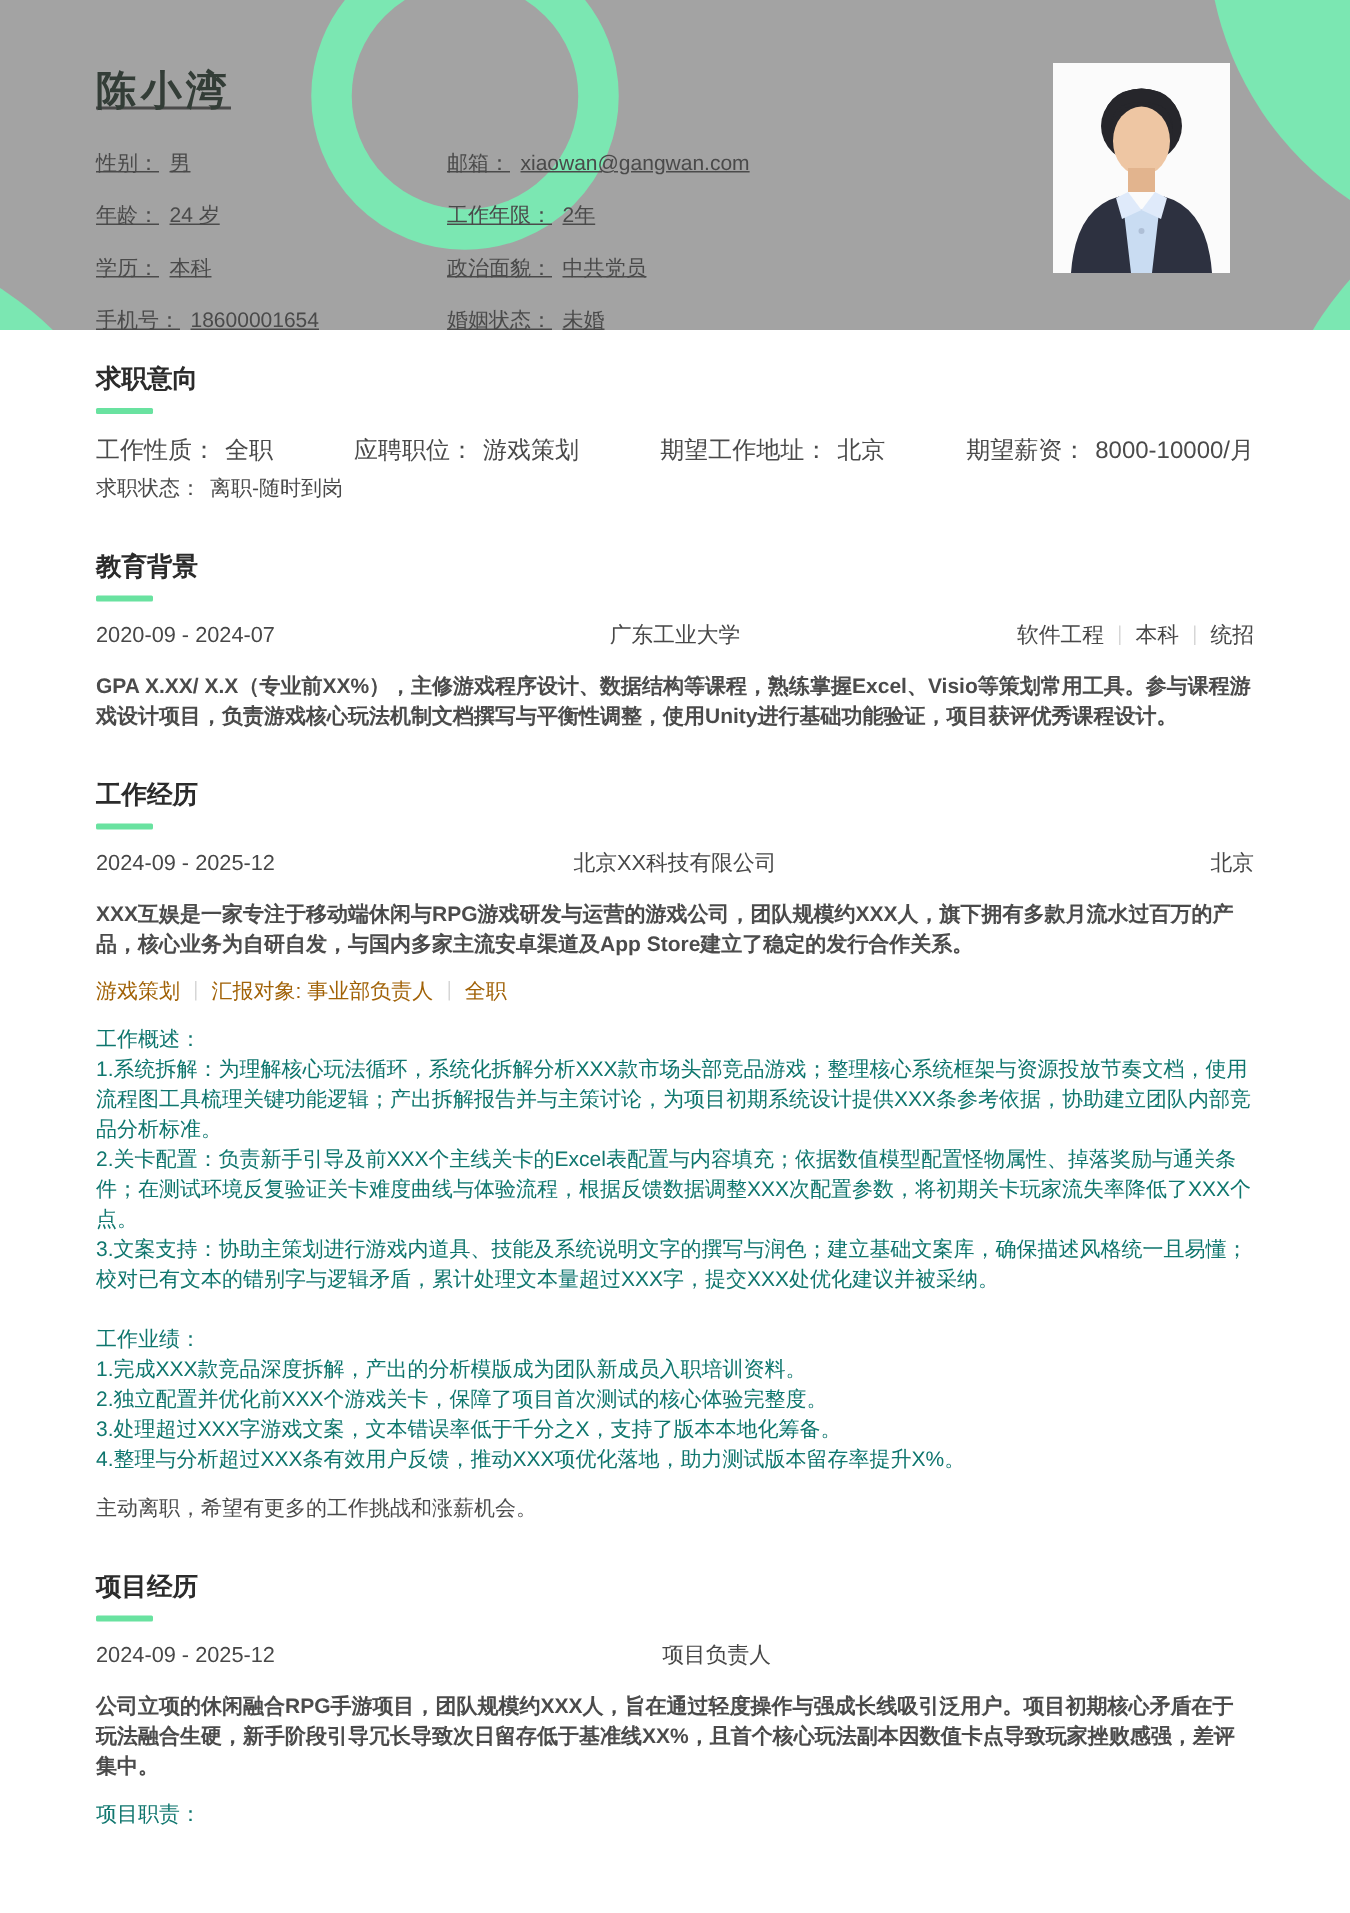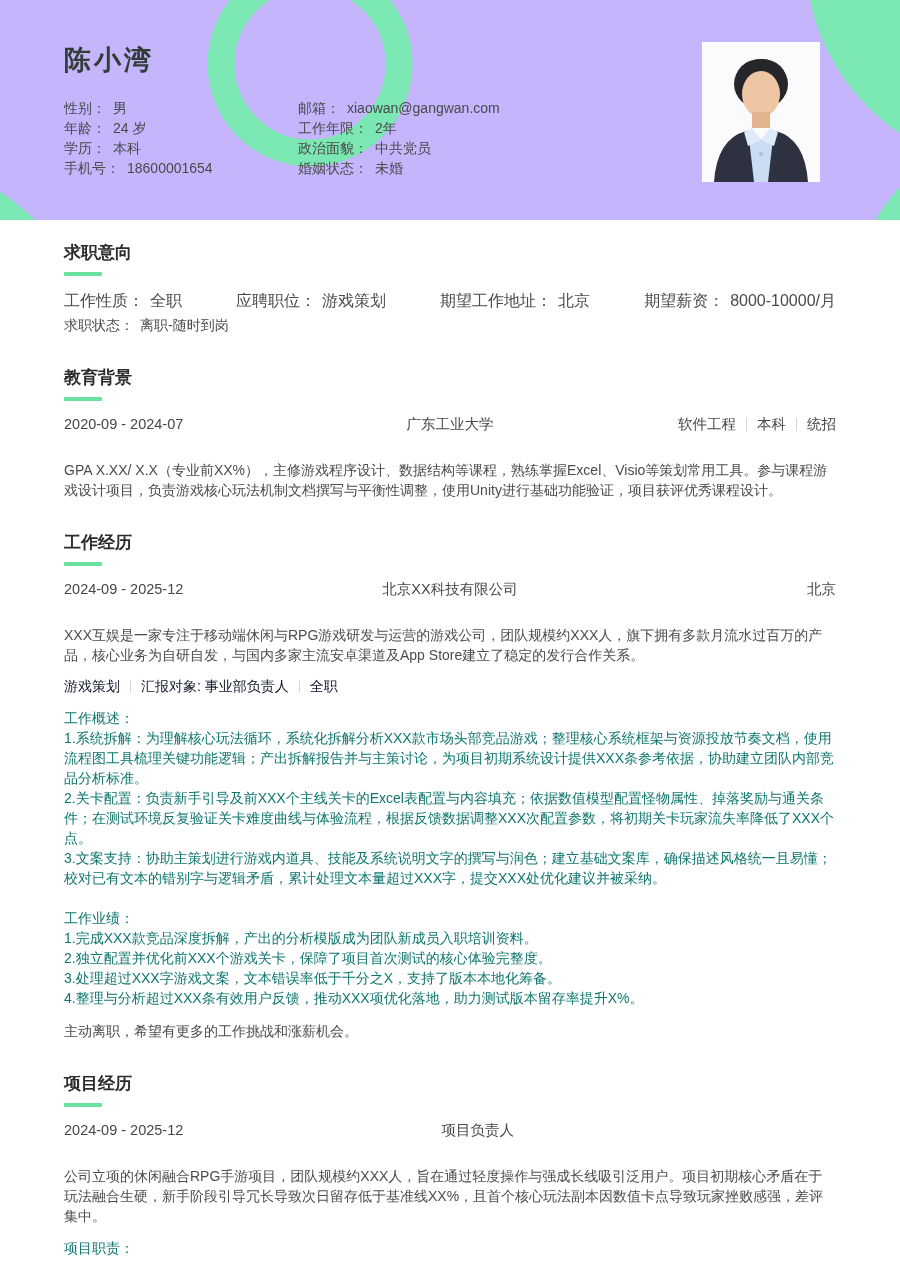--- a/index.html
+++ b/index.html
@@ -9,34 +9,35 @@
     overflow:hidden;
     position:relative;
     background:#ffffff;
     font-family:"Liberation Sans","DejaVu Sans",sans-serif;
     color:#4b4b4b;
   }
   
   .header{
     position:relative;
     height:220px;
-    background:#c4b5fd;
+    background:#a3a3a3;
     overflow:hidden;
+    text-decoration:underline;
   }
   .decor{ position:absolute; inset:0; }
   .header-inner{ position:relative; padding:0 64px; }
   .name{
     padding-top:42px;
     font-size:27px;
     font-weight:bold;
     color:#333d37;
     letter-spacing:3px;
   }
   .info-grid{ margin-top:21px; display:flex; }
-  .info-col{ display:flex; flex-direction:column; gap:1px; }
+  .info-col{ display:flex; flex-direction:column; gap:16px; }
   .info-col.left{ width:234px; }
   .info-item{ font-size:14px; line-height:19px; color:#3d4a43; }
   .info-item .val{ margin-left:7px; }
   .photo{
     position:absolute;
     left:702px; top:42px;
     width:118px; height:140px;
     background:#fbfbfb;
     overflow:hidden;
   }
@@ -78,26 +79,27 @@
   .meta-center{ flex:1; text-align:center; }
   .meta-right{ width:225px; text-align:right; white-space:nowrap; }
   .sep{
     display:inline-block;
     width:1px; height:13px;
     background:#d6d6d6;
     margin:0 10px;
     vertical-align:-2px;
   }
   .para{
-    margin-top:26px;
+    margin-top:13px;
     font-size:14px;
     line-height:20px;
     color:#4b4b4b;
-  }
-  .pos-row{ margin-top:11px; font-size:14px; line-height:20px; color:#0f172a; }
+    font-weight:bold;
+  }
+  .pos-row{ margin-top:11px; font-size:14px; line-height:20px; color:#a16207; }
   .list-block{ margin-top:12px; font-size:14px; line-height:20px; color:#0f766e; }
   .list-block.gap{ margin-top:20px; }
   .leave{ margin-top:13px; font-size:14px; line-height:20px; color:#4b4b4b; }
 </style>
 </head>
 <body>
 
 <div class="page">
 
   <header class="header">

